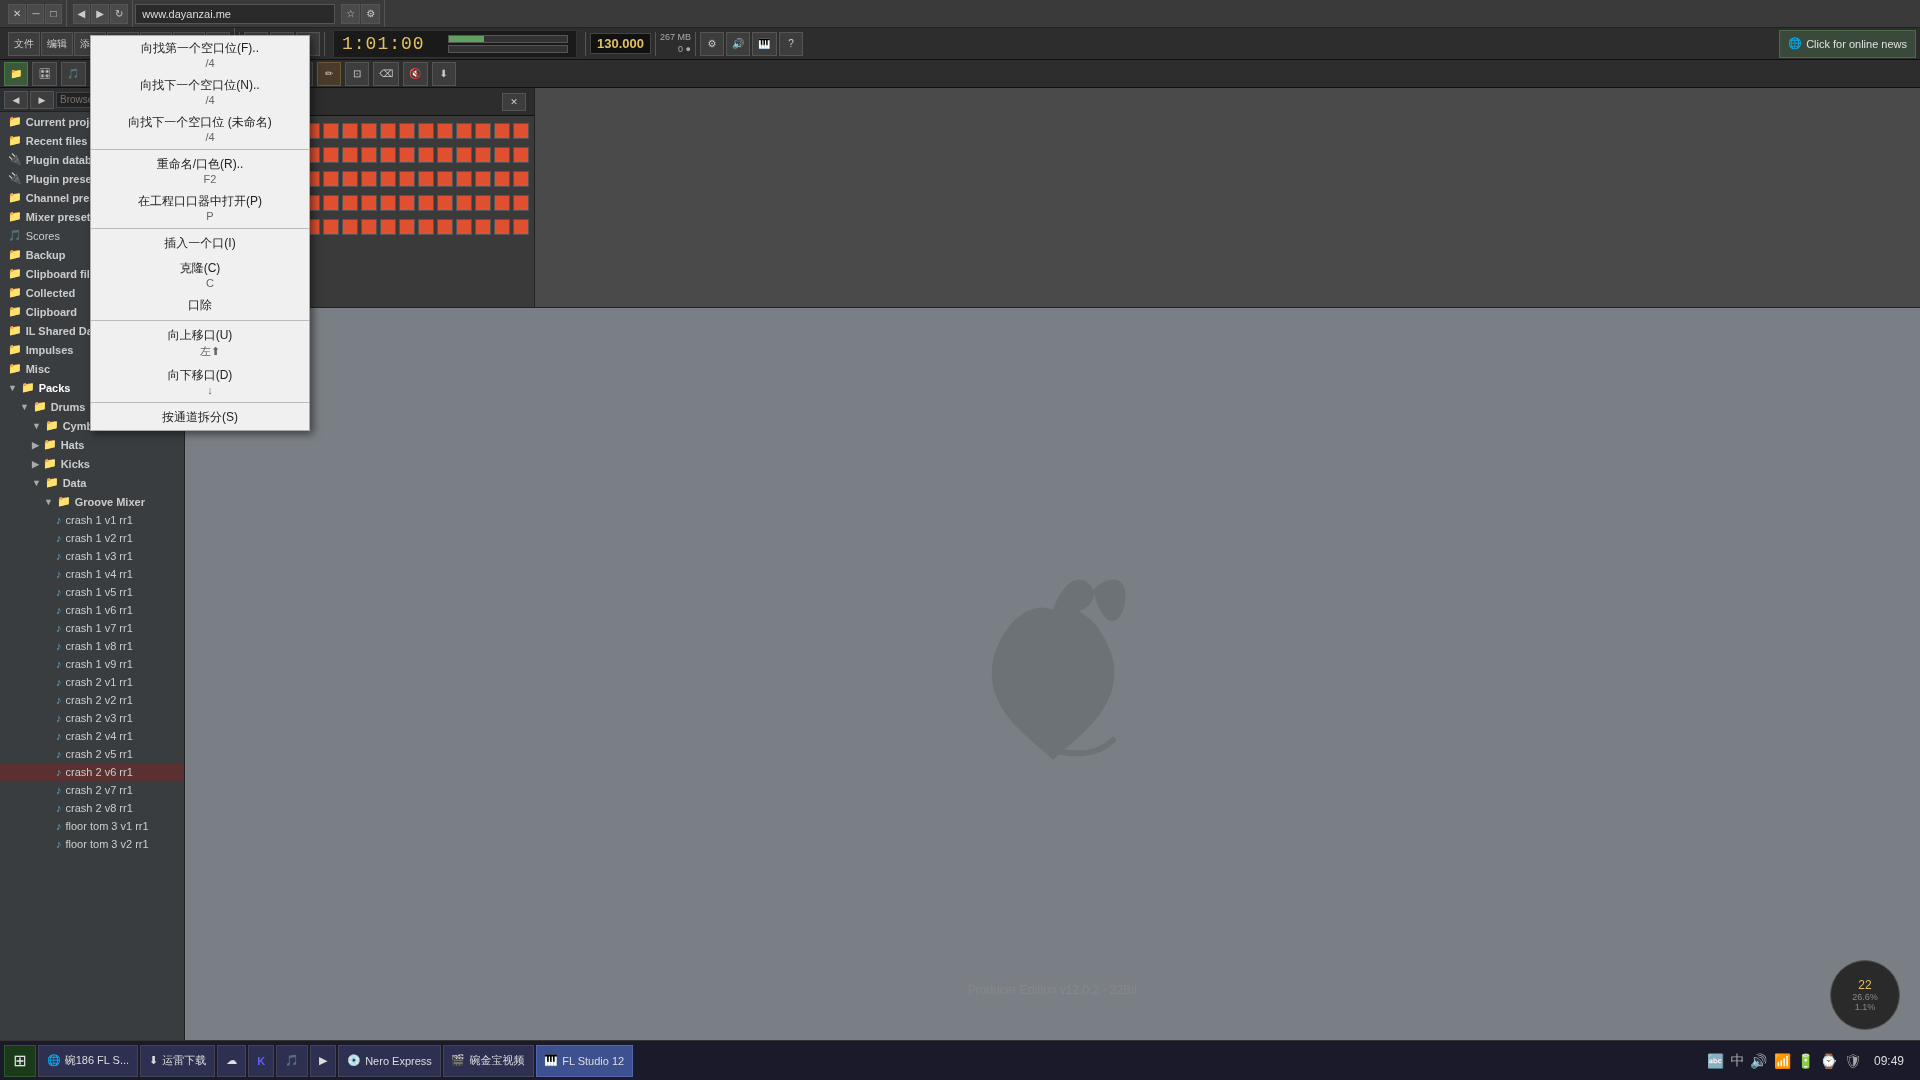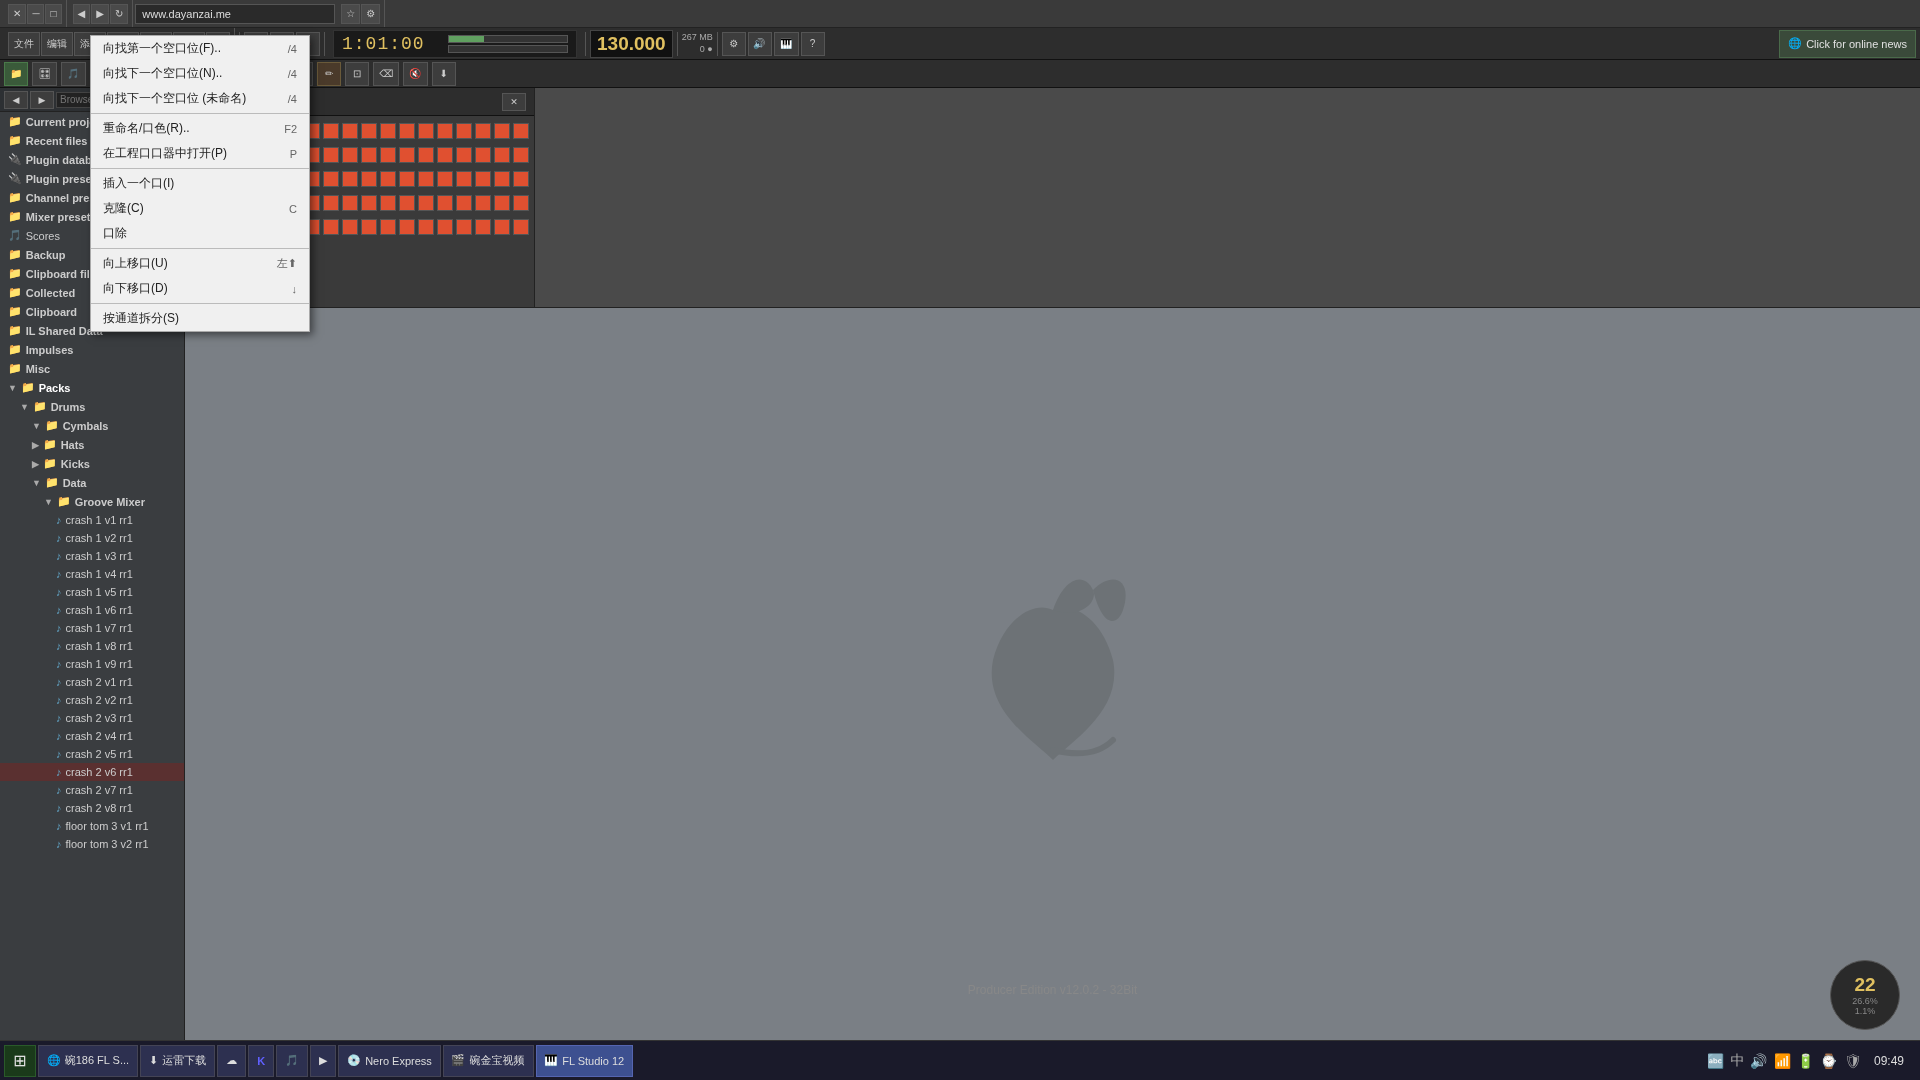--- a/index.html
+++ b/index.html
@@ -93,21 +93,21 @@
       letter-spacing: 1px;
       min-width: 100px;
     }
     .bpm-display {
       display: flex;
       align-items: center;
       background: #111;
       border: 1px solid #444;
       padding: 2px 6px;
       color: #e0c060;
-      font-size: 19px;
+      font-size: 13px;
       font-weight: bold;
     }
 
     
     .news-bar {
       display: flex;
       align-items: center;
       background: #3a4a3a;
       border: 1px solid #4a6a4a;
       padding: 2px 8px;
@@ -226,20 +226,21 @@
       z-index: 100;
       color: #222;
       font-size: 12px;
     }
     .menu-item {
       display: flex;
       align-items: center;
       padding: 4px 12px;
       cursor: pointer;
       justify-content: space-between;
+      flex-direction: column;
     }
     .menu-sep { height: 1px; background: #bbb; margin: 2px 0; }
     .menu-shortcut { color: #666; font-size: 11px; margin-left: 20px; }
 
     
     .main-content {
       flex-grow: 1;
       position: relative;
       background: #7a7f85;
       display: flex;
@@ -319,22 +320,22 @@
       border: 1px solid #555;
       border-radius: 50%;
       width: 70px;
       height: 70px;
       display: flex;
       align-items: center;
       justify-content: center;
       flex-direction: column;
     }
     .vol-text {
-      font-size: 19px;
-      font-weight: bold;
+      font-size: 12px;
+      font-weight: normal;
       color: #e0c060;
     }
     .vol-sub {
       font-size: 9px;
       color: #888;
     }
 
     
     .producer-text {
       position: absolute;

